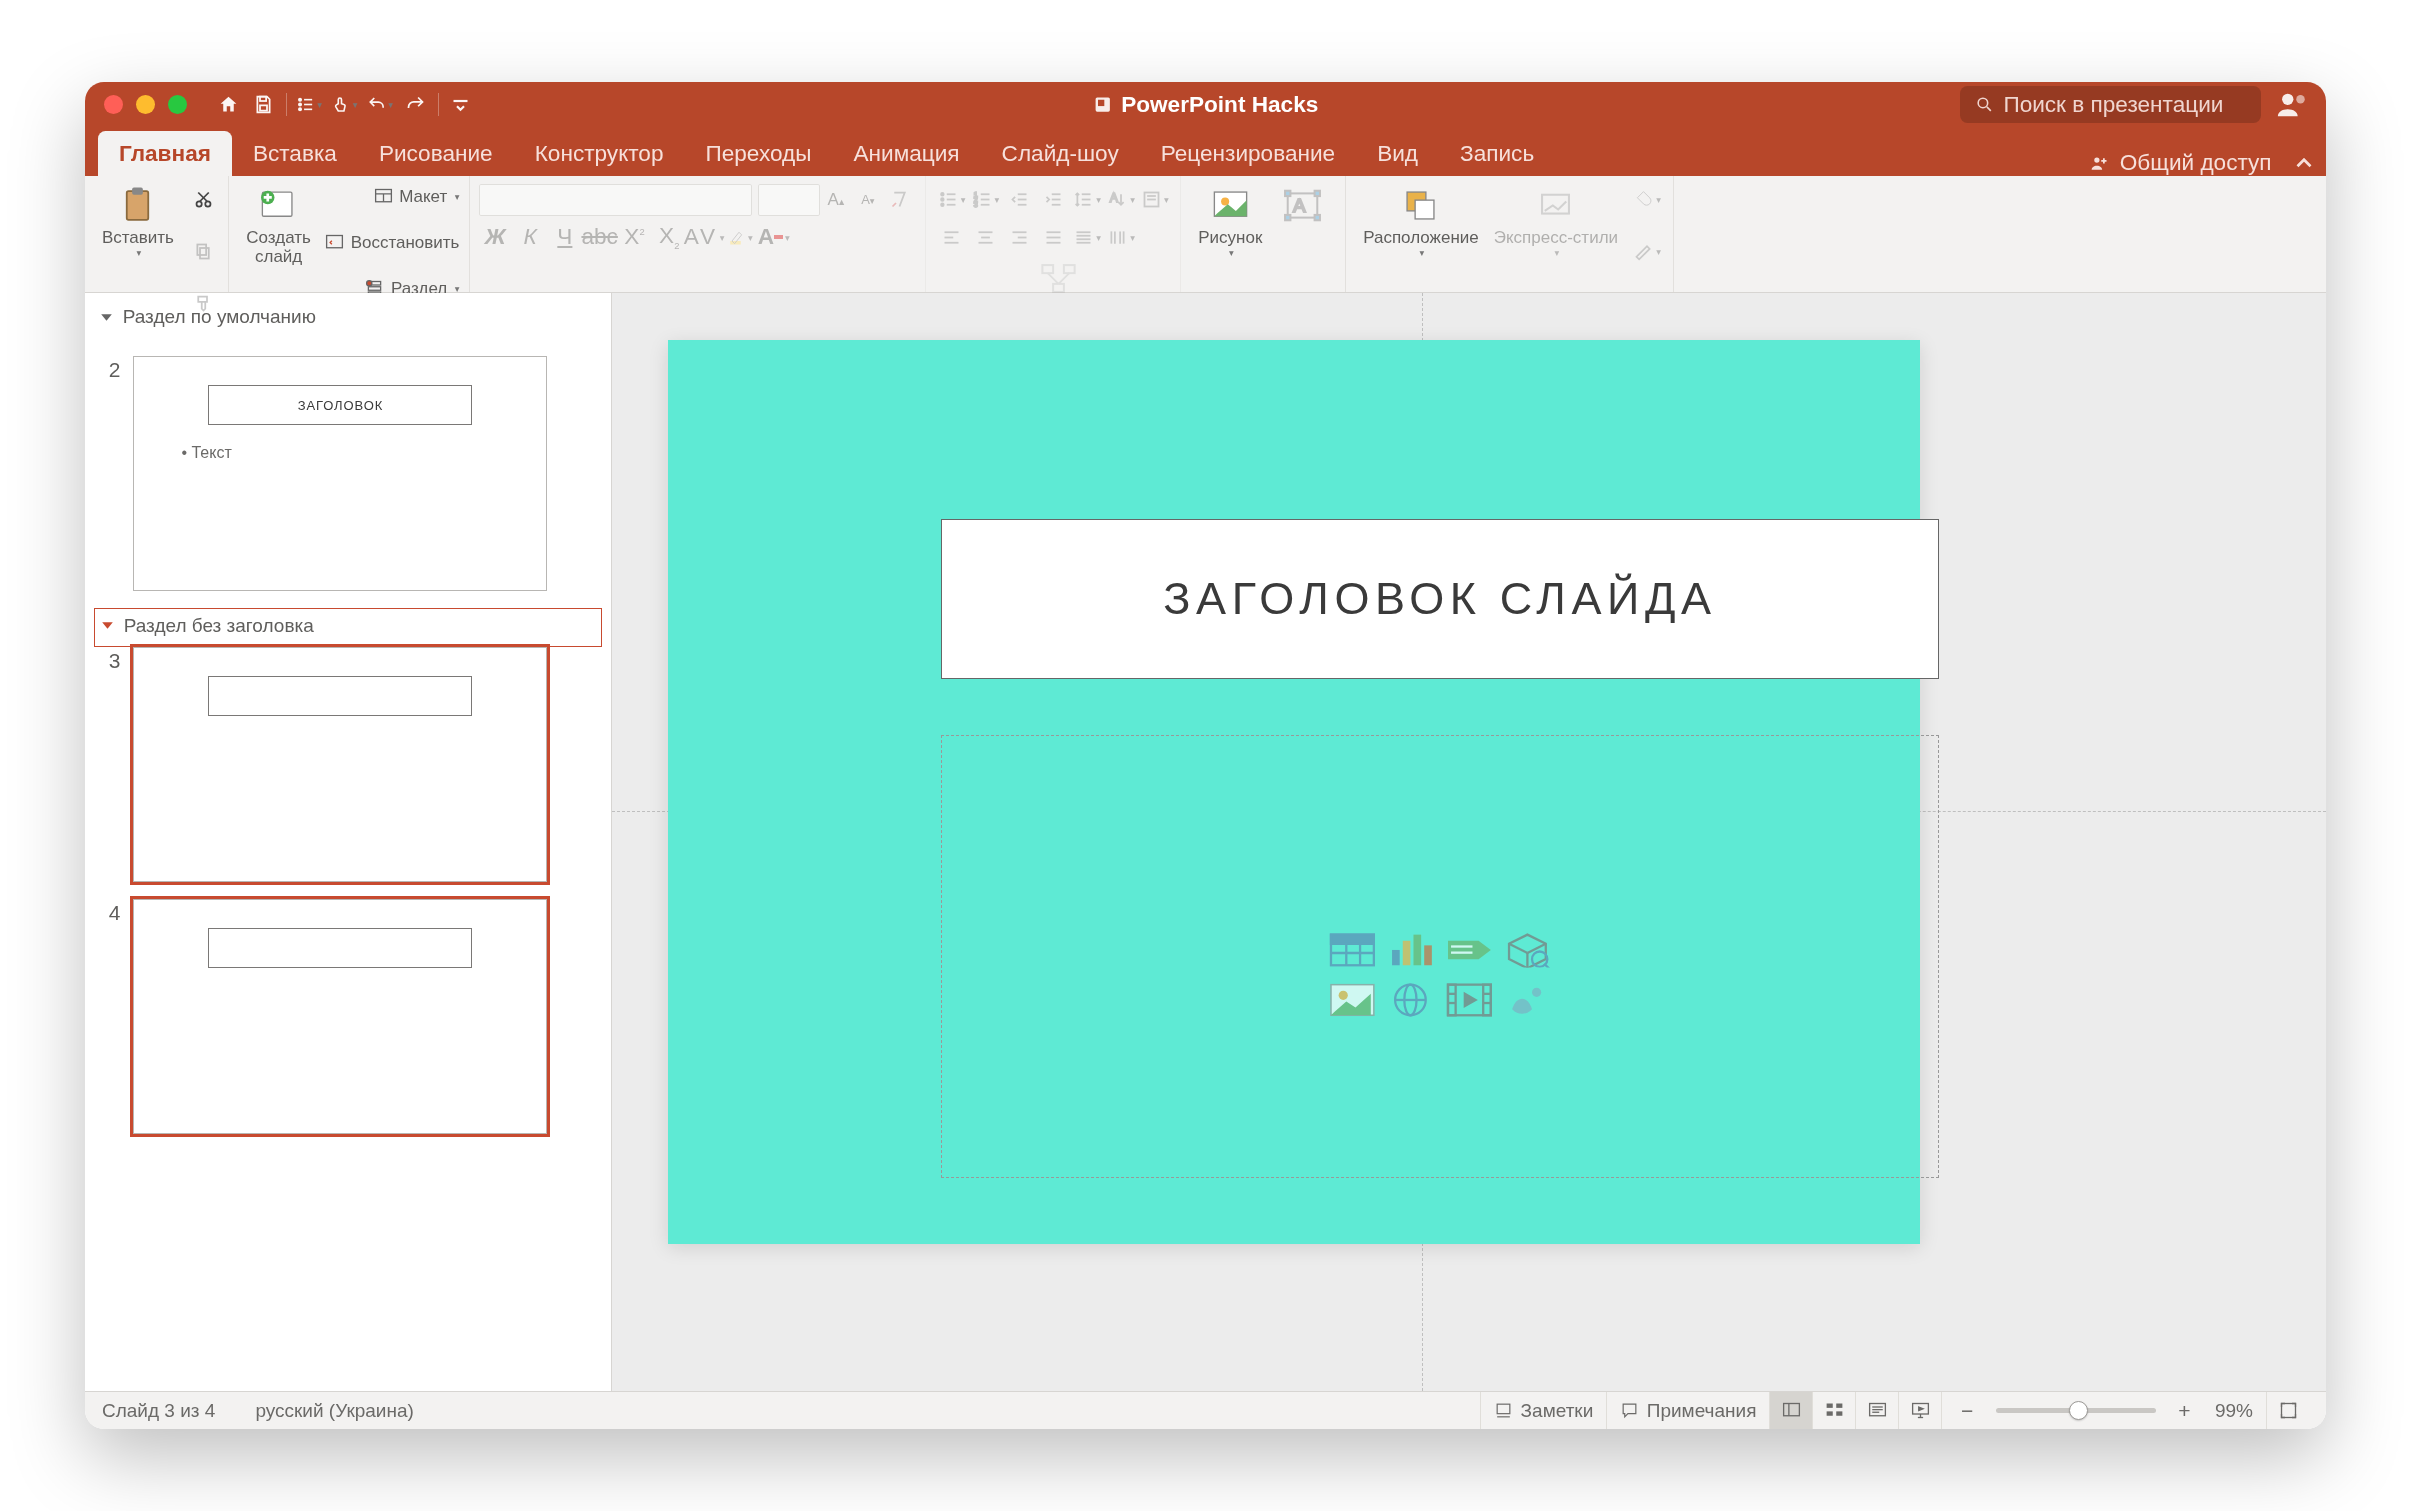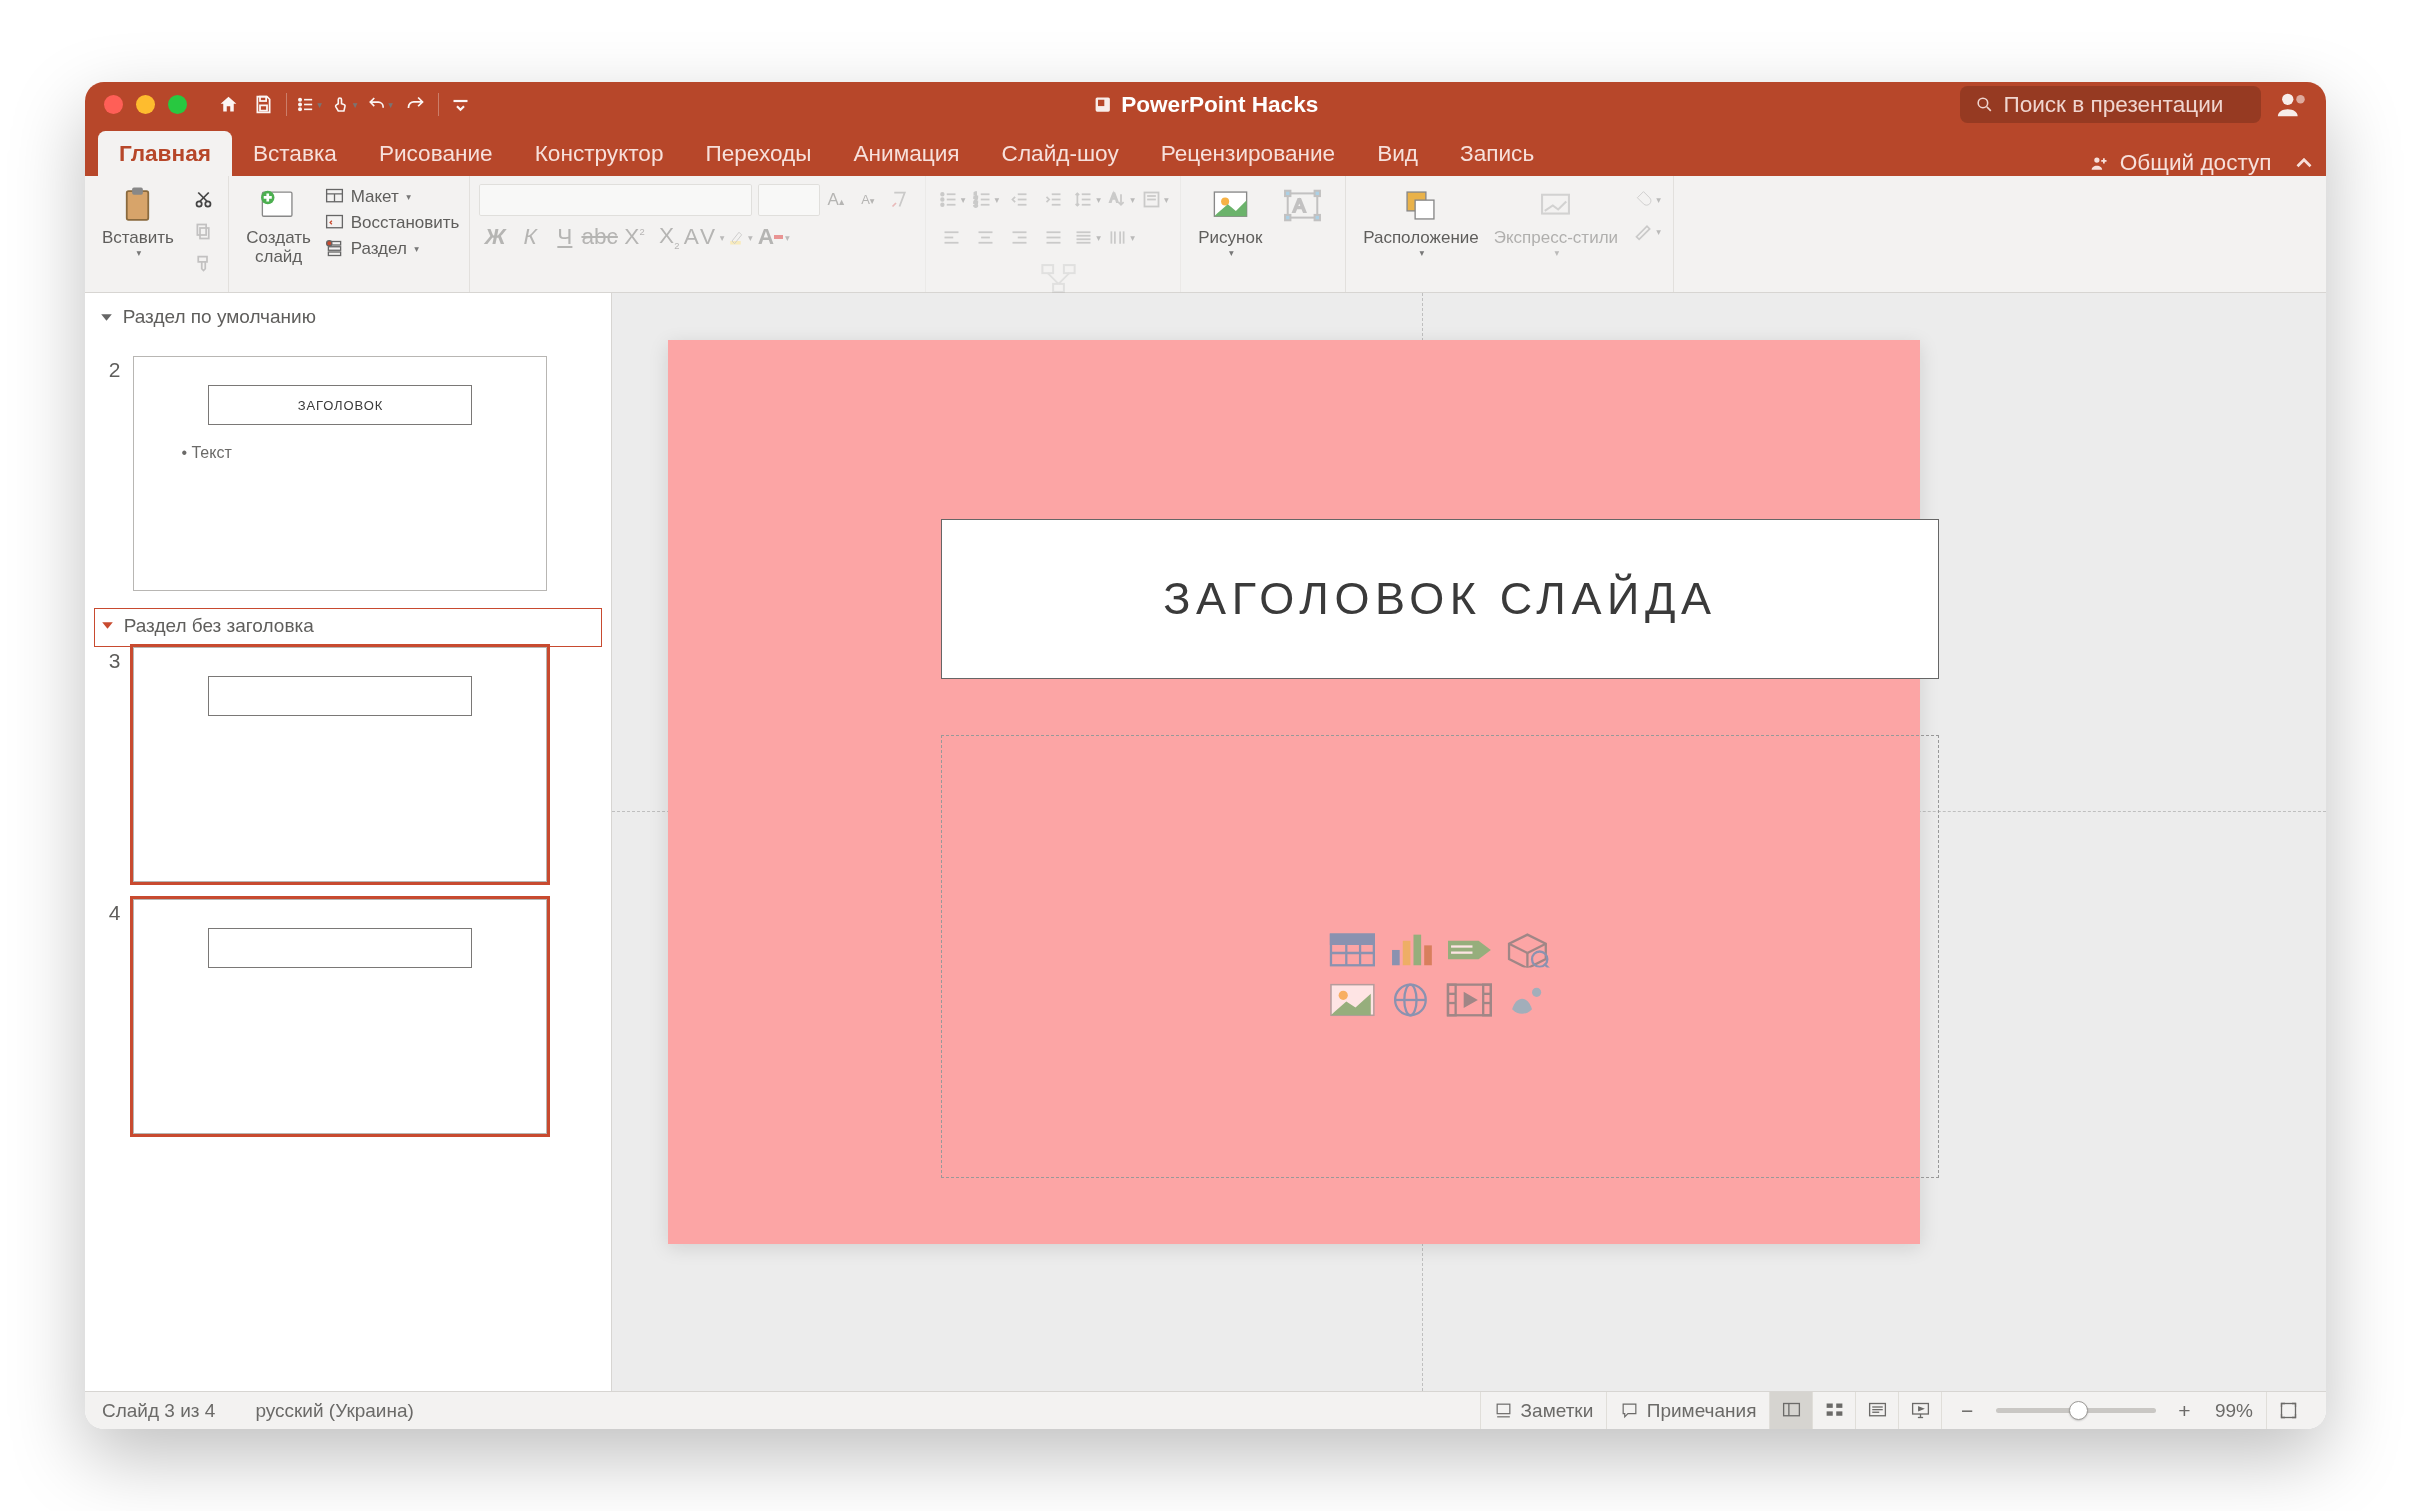--- a/index.html
+++ b/index.html
@@ -26,21 +26,21 @@
   .share { margin-left: auto; display: flex; align-items: center; gap: 9.4px; padding: 0 19px; color: #f7e0db; }
   .share svg { width: 21px; height: 21px; }
   .chevron-up { width: 26px; height: 26px; display:flex; align-items:center; justify-content:center; margin-right: 9.4px; }
   
   .ribbon { height: 117px; background: #f3f2f1; border-bottom: 0.9px solid #d7d5d2; display: flex; }
   .group { display: flex; flex-direction: column; align-items: center; padding: 3.8px 9.4px 7.5px 9.4px; border-right: 0.9px solid #e2e0dd; }
   .group-inner { display: flex; align-items: flex-start; height: 87px; }
   .bigbtn { display: flex; flex-direction: column; align-items: center; justify-content: flex-start; min-width: 66px; padding: 3.8px 7.5px; }
   .bigbtn .ico { width: 43px; height: 43px; display:flex; align-items:center; justify-content:center; }
   .bigbtn .lbl { font-size: 17px; color: #5f5e5c; text-align: center; line-height: 19px; margin-top: 1.9px; }
-  .stack { display: flex; flex-direction: column; gap: 0; padding-top: 3.8px; }
+  .stack { display: flex; flex-direction: column; gap: 20px; padding-top: 3.8px; align-items: flex-end; }
   .smallrow { display: flex; align-items: center; gap: 5.6px; font-size: 17px; color: #5f5e5c; height: 26px; }
   .smallrow svg { width: 21px; height: 21px; }
   .disabled { opacity: 0.45; }
   .fontbox { border: 0.9px solid #c9c7c4; background: #fff; height: 32px; width: 273px; border-radius: 1.9px; }
   .fontsize { border: 0.9px solid #c9c7c4; background: #fff; height: 32px; width: 62px; border-radius: 1.9px; margin-left: 5.6px; }
   .iconbtn { width: 32px; height: 32px; display:flex; align-items:center; justify-content:center; border-radius: 2.8px; color: #6b6a68; }
   .iconbtn svg { width: 21px; height: 21px; }
   .row { display: flex; align-items: center; gap: 0; }
   
   .main { display: flex; height: calc(100% - 45px - 49px - 117px - 38px); }
@@ -53,21 +53,21 @@
   .thumb { border: 0.9px solid #b8b6b3; background: #fff; width: 414px; height: 235px; position: relative; }
   .thumb.selected { outline: 3.8px solid #c84a2f; outline-offset: -0.9px; }
   .thumb.dark { background: #8a9ba3; }
   .thumb .title-box { position: absolute; top: 28px; left: 50%; transform: translateX(-50%); width: 264px; height: 40px; border: 0.9px solid #7a7876; background: #fff; display:flex; align-items:center; justify-content:center; font-size: 13px; letter-spacing: 0.9px; color: #3a3a3a; }
   .thumb .body-text { position: absolute; top: 87px; left: 47px; font-size: 16px; color: #6b6a68; }
   .thumb.dark .dark-title { position: absolute; bottom: 28px; left: 50%; transform: translateX(-50%); font-size: 11.3px; color: #e8eef1; }
   
   .canvas-area { flex: 1; background: #ececec; position: relative; overflow: hidden; }
   .guide-v { position: absolute; top: 0; bottom: 0; border-left: 1.9px dashed #bfbfbf; }
   .guide-h { position: absolute; left: 0; right: 0; border-top: 1.9px dashed #bfbfbf; }
-  .slide { position: absolute; background: #fca5a5; box-shadow: 0 3.8px 19px rgba(0,0,0,0.12); }
+  .slide { position: absolute; background: #5eead4; box-shadow: 0 3.8px 19px rgba(0,0,0,0.12); }
   .slide-title { position: absolute; border: 1.9px solid #666; background: #fff; display: flex; align-items: center; justify-content: center; }
   .slide-title-text { font-size: 45px; letter-spacing: 5.6px; color: #3a3a3a; font-weight: 400; }
   .slide-body { position: absolute; border: 0.9px dashed #999; }
   .slide-body-text { padding: 15px 24.5px; font-size: 28px; color: #3a3a3a; display:flex; align-items:center; gap: 11.3px; }
   .bullet-sq { width: 9.4px; height: 9.4px; background: #9e9e9e; }
   .content-icons { position: absolute; left: 50%; top: 50%; transform: translate(-50%,-30%); display: grid; grid-template-columns: repeat(4, 49px); gap: 9.4px 9.4px; }
   .content-icons .ci { width: 49px; height: 41px; display:flex; align-items:center; justify-content:center; opacity: 0.7; }
   
   .statusbar { height: 38px; background: #f3f2f1; border-top: 0.9px solid #d7d5d2; display: flex; align-items: center; padding: 0 17px; font-size: 19px; color: #6b6a68; }
   .statusbar .spacer { flex: 1; }

